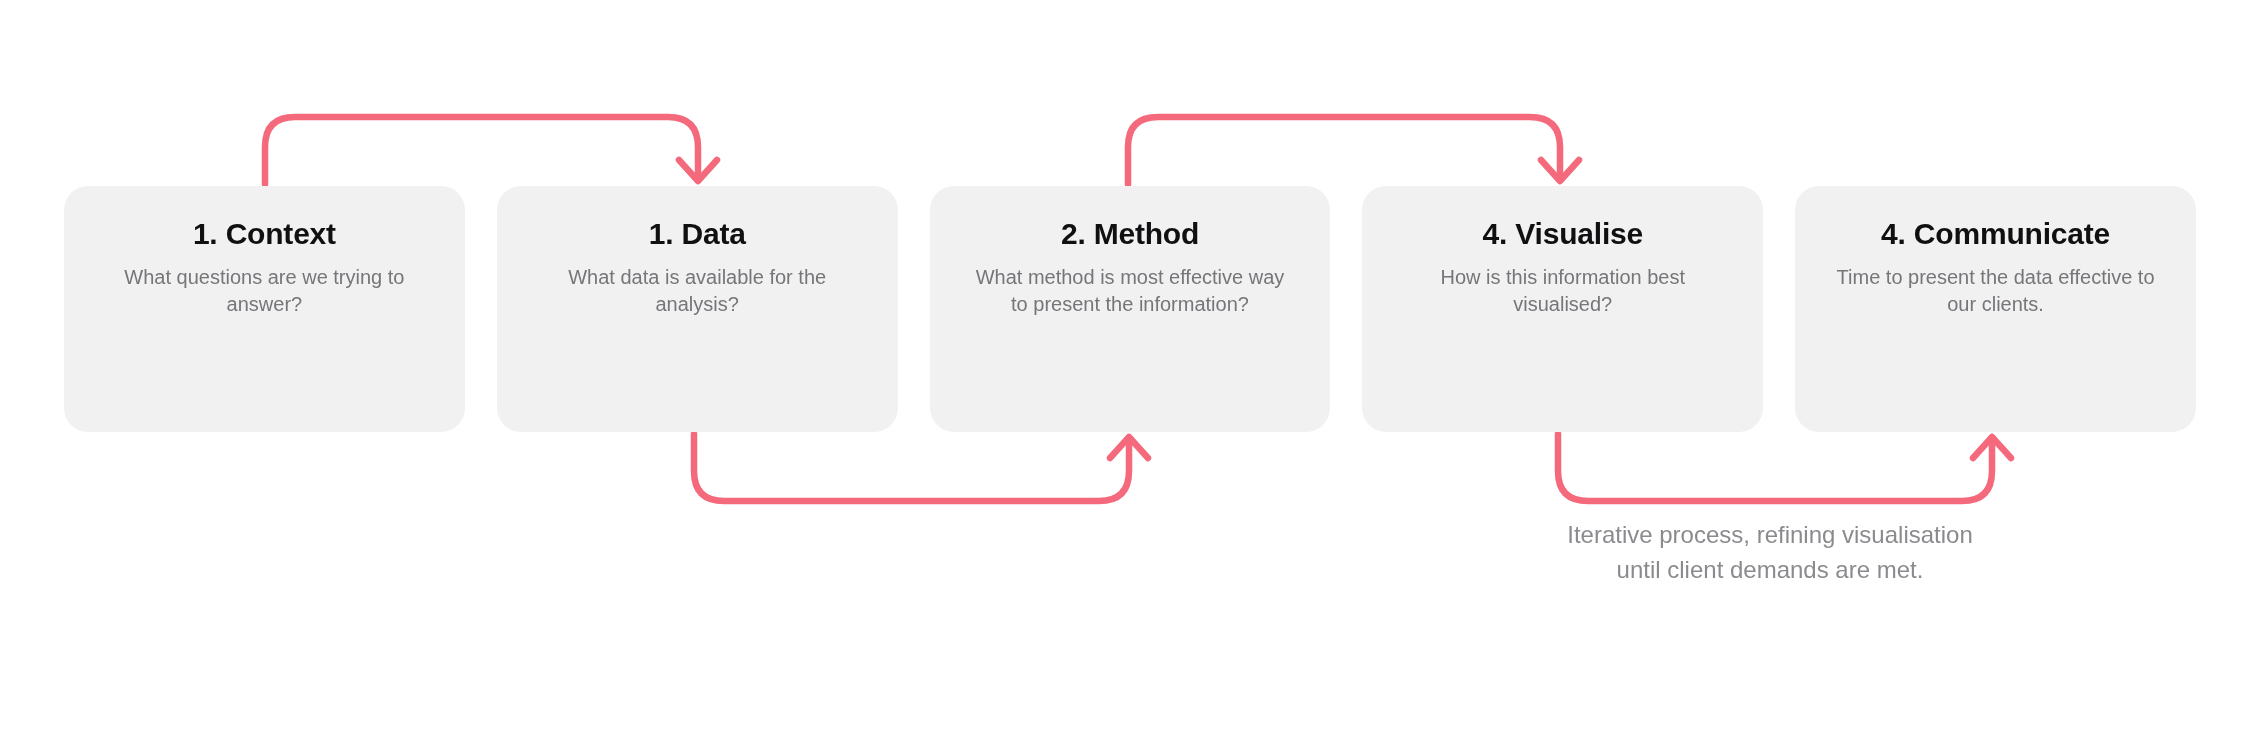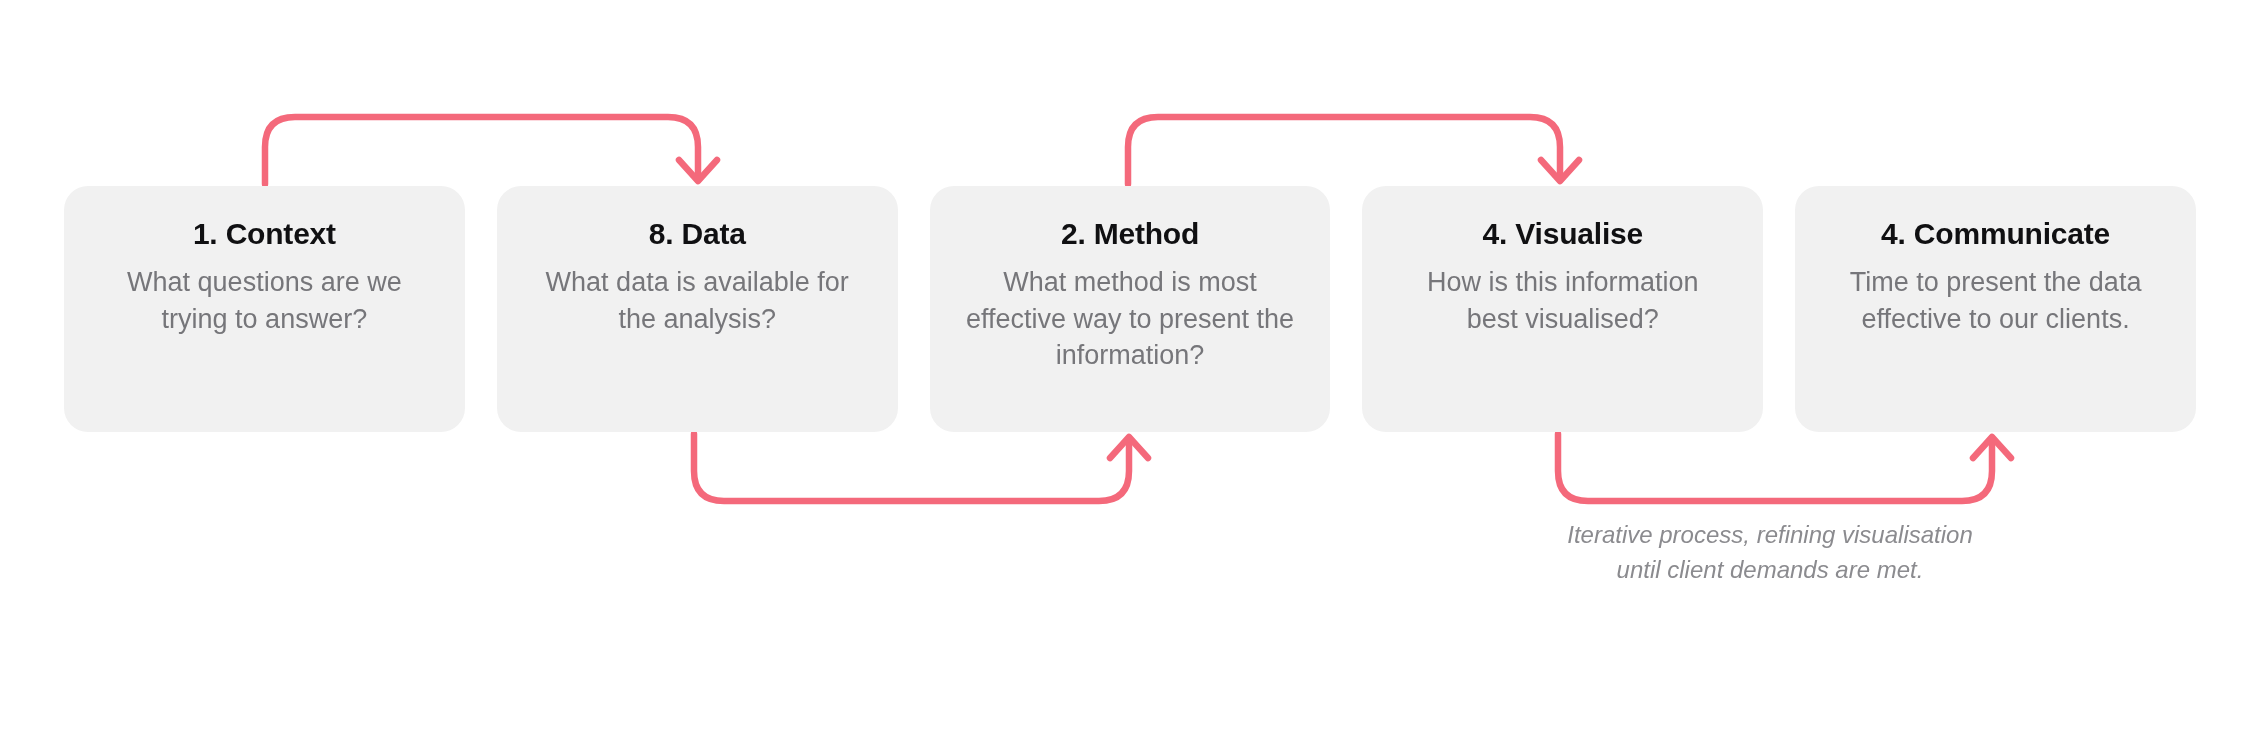--- a/index.html
+++ b/index.html
@@ -61,37 +61,36 @@
     font-weight: 700;
     color: #101012;
     letter-spacing: -0.2px;
     line-height: 1.2;
     text-align: center;
     margin: 0 0 12px 0;
     white-space: nowrap;
   }
 
   .card-desc {
-    font-size: 27px;
+    font-size: 20px;
     font-weight: 400;
     color: #76767a;
     line-height: 1.36;
     text-align: center;
     margin: 0;
     max-width: 330px;
   }
 
   
   .caption {
     position: absolute;
     left: 1560px;
     top: 518px;
     width: 420px;
     font-size: 24px;
-    font-style: italic;
     font-weight: 400;
     color: #8b8b8f;
     line-height: 1.45;
     text-align: center;
   }
 </style>
 </head>
 <body>
 
 <div id="canvas">
@@ -123,21 +122,21 @@
   </svg>
 
   <div class="cards-row">
 
     <div class="card">
       <div class="card-title">1. Context</div>
       <div class="card-desc">What questions are we trying to answer?</div>
     </div>
 
     <div class="card">
-      <div class="card-title">8. Data</div>
+      <div class="card-title">1. Data</div>
       <div class="card-desc">What data is available for the analysis?</div>
     </div>
 
     <div class="card">
       <div class="card-title">2. Method</div>
       <div class="card-desc">What method is most effective way to present the information?</div>
     </div>
 
     <div class="card">
       <div class="card-title">4. Visualise</div>

